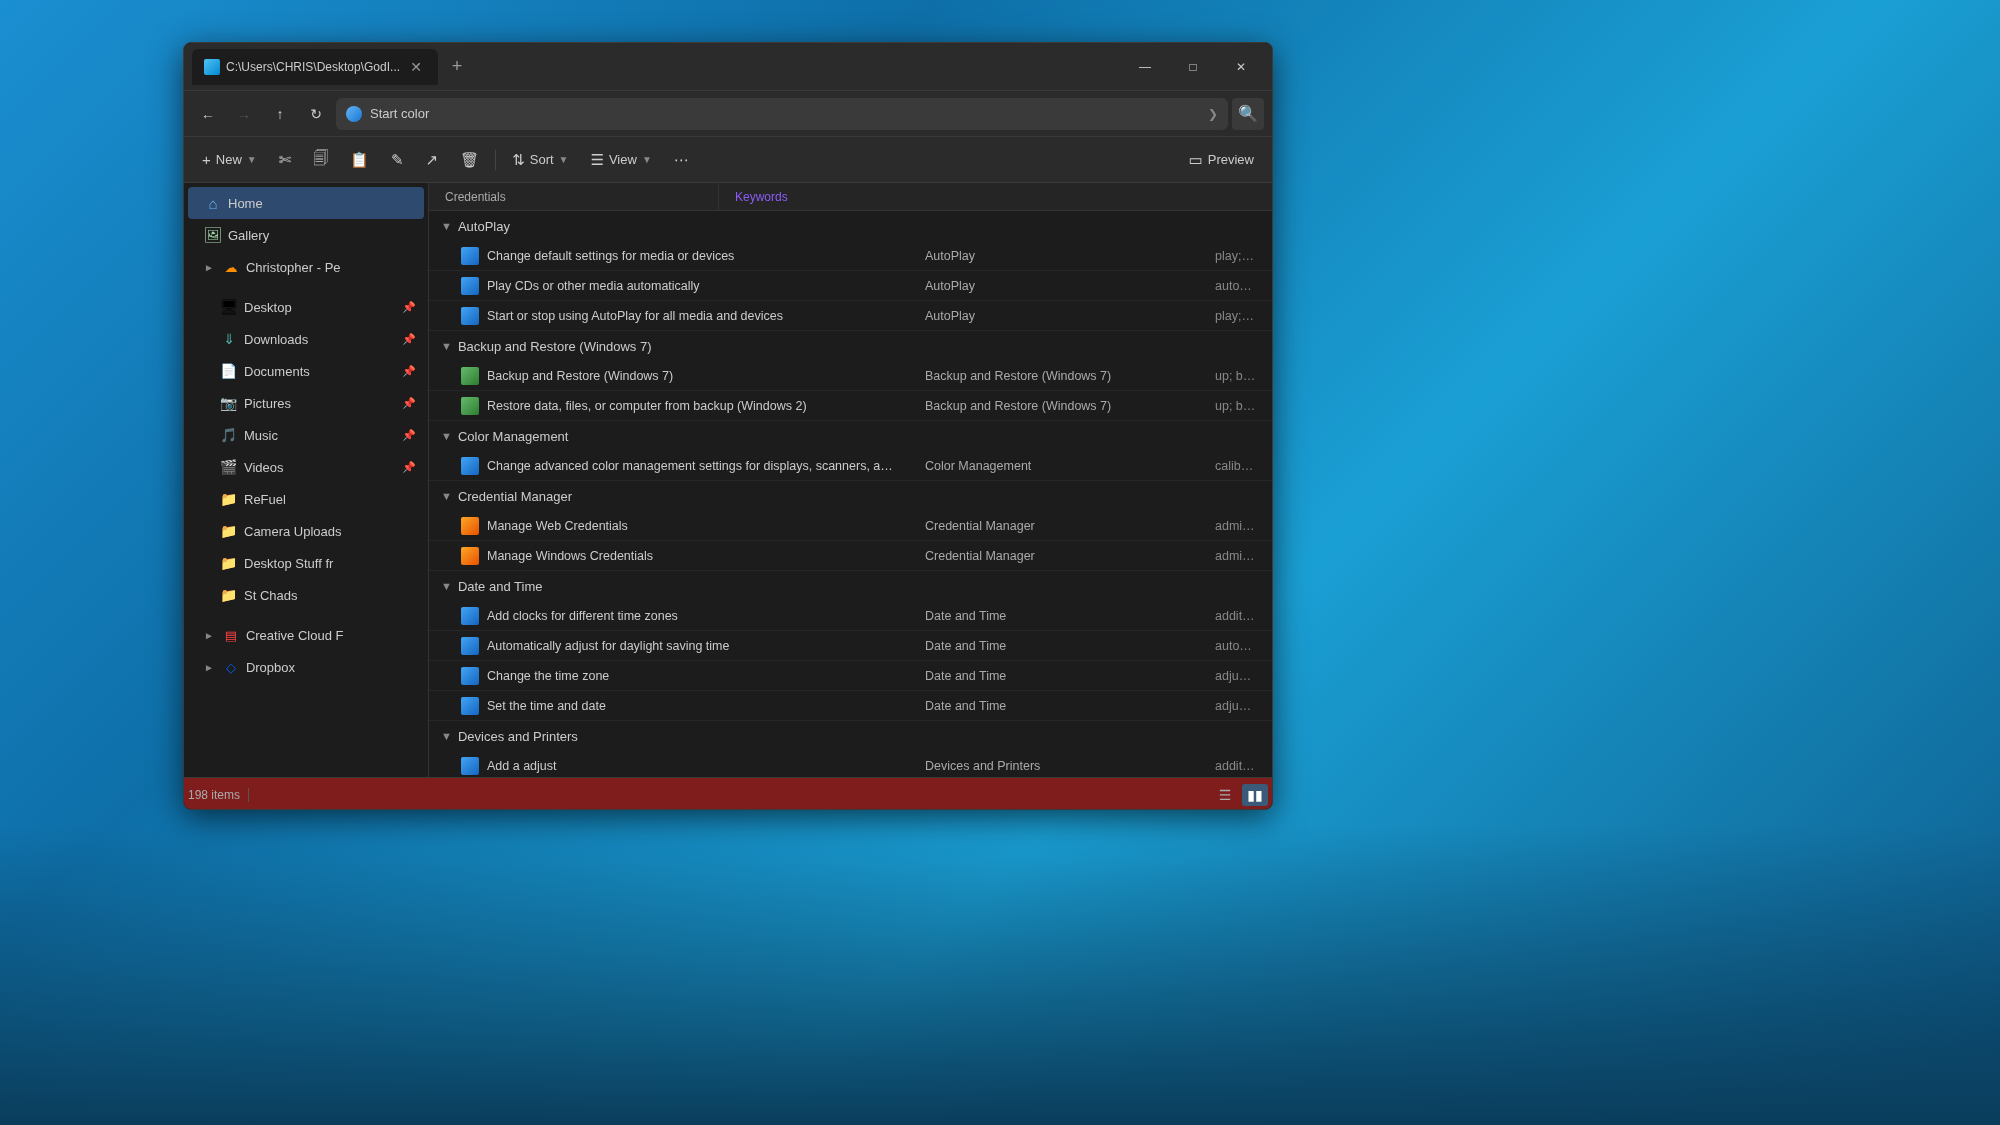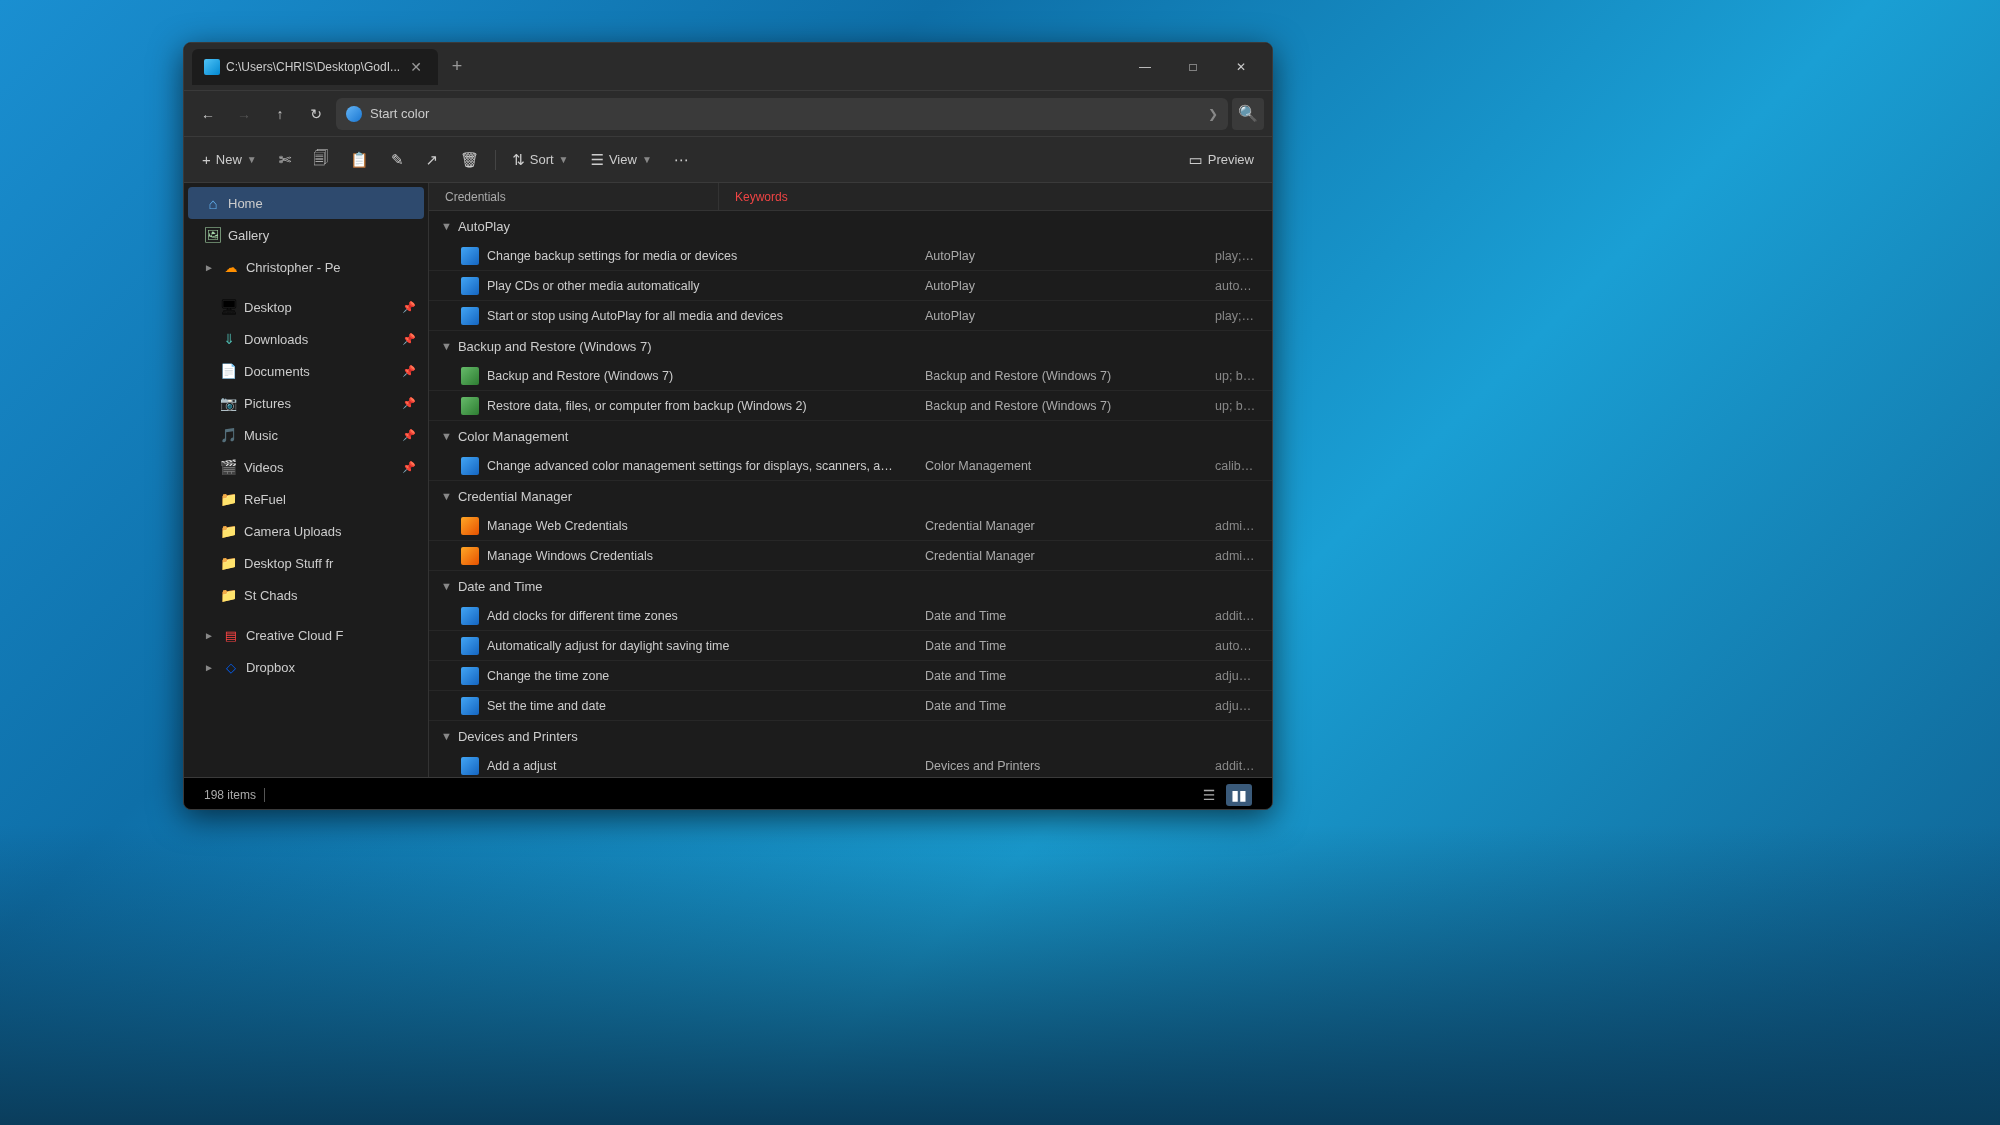--- a/index.html
+++ b/index.html
@@ -300,21 +300,21 @@
       color: #aaa;
       border-right: 1px solid #333;
       height: 100%;
       display: flex;
       align-items: center;
     }
     .col-kw {
       flex: 1;
       padding: 0 16px;
       font-size: 12px;
-      color: #ef4444;
+      color: #8b5cf6;
       height: 100%;
       display: flex;
       align-items: center;
     }
 
     
     .file-list {
       flex: 1;
       overflow-y: scroll;
       overflow-x: hidden;
@@ -387,25 +387,25 @@
       font-size: 12.5px;
       color: #888;
       overflow: hidden;
       text-overflow: ellipsis;
       white-space: nowrap;
     }
 
     
     .status-bar {
       height: 34px;
-      background: #000000;
+      background: #7f1d1d;
       border-top: 1px solid #3a3a3a;
       display: flex;
       align-items: center;
-      padding: 0 20px;
+      padding: 0 4px;
       gap: 8px;
     }
     .status-text {
       font-size: 12px;
       color: #aaa;
     }
     .status-sep {
       width: 1px;
       height: 14px;
       background: #555;
@@ -645,21 +645,21 @@
 
       <div class="file-list">
 
         <div class="group-header">
           <span class="group-chevron">▼</span>
           <span class="group-title">AutoPlay</span>
         </div>
         <div class="file-row">
           <div class="file-cell-name">
             <div class="file-item-icon fi-blue"></div>
-            <span class="file-name-text">Change backup settings for media or devices</span>
+            <span class="file-name-text">Change default settings for media or devices</span>
           </div>
           <div class="file-cell-app">AutoPlay</div>
           <div class="file-cell-kw">play; run; start; aut</div>
         </div>
         <div class="file-row">
           <div class="file-cell-name">
             <div class="file-item-icon fi-blue"></div>
             <span class="file-name-text">Play CDs or other media automatically</span>
           </div>
           <div class="file-cell-app">AutoPlay</div>

